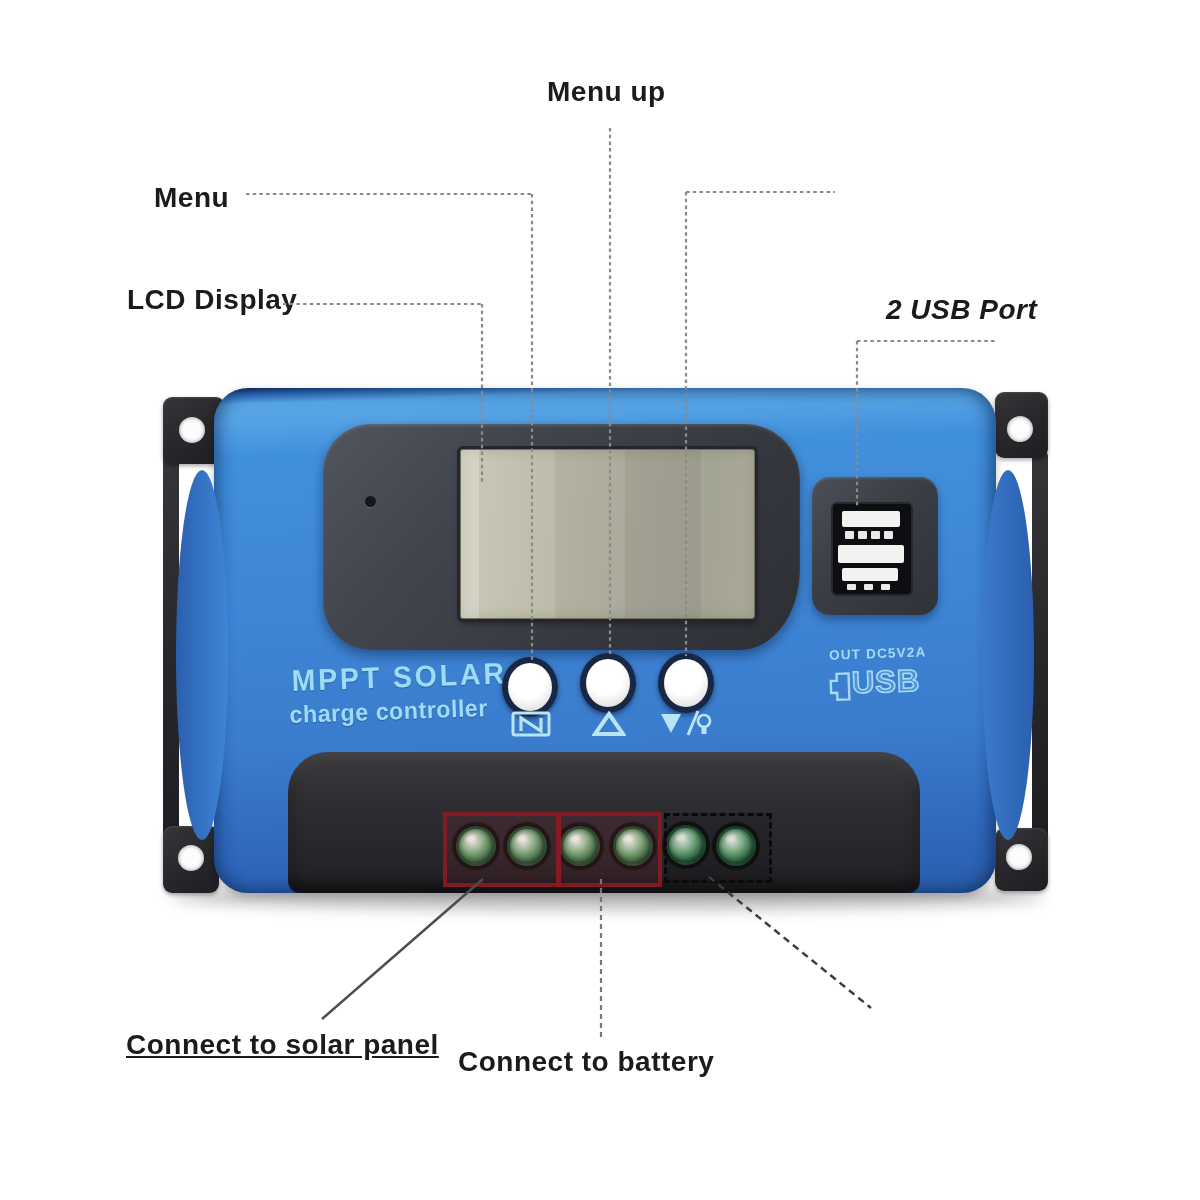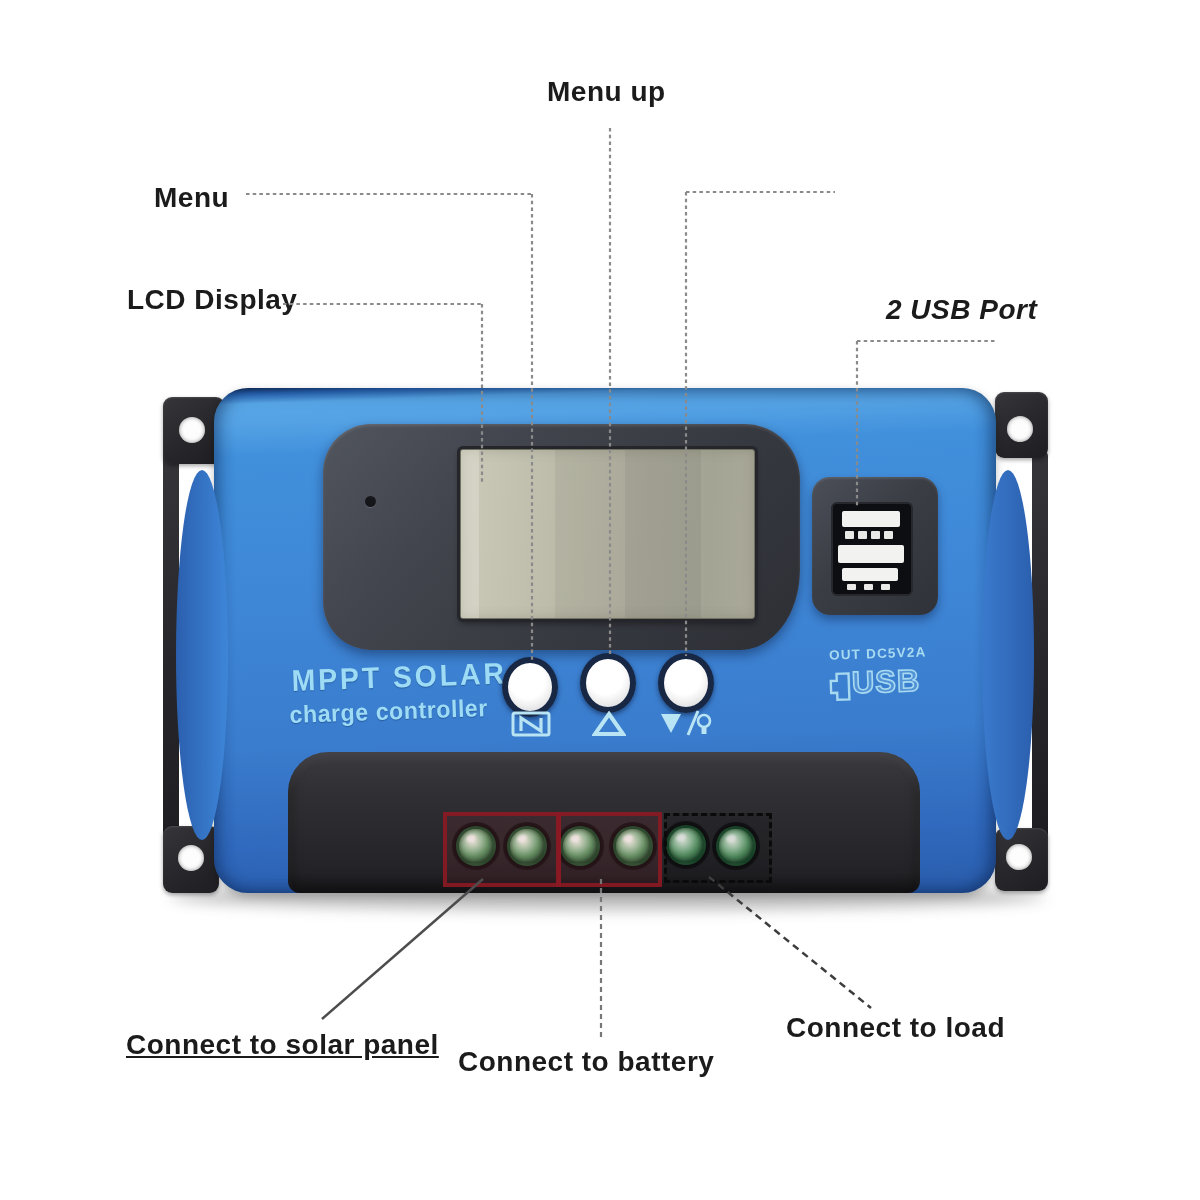--- a/index.html
+++ b/index.html
@@ -198,15 +198,14 @@
     <line x1="601" y1="879" x2="601" y2="1040" stroke="#777777" stroke-width="2.2" stroke-dasharray="5 4"></line>
     <line x1="709" y1="877" x2="871" y2="1008" stroke="#3d3d3d" stroke-width="2.5" stroke-dasharray="7 5"></line>
   </svg>
 
   <div class="lbl" style="left:547px;top:76px;">Menu up</div>
   <div class="lbl" style="left:154px;top:170px;margin-top:12px;">Menu</div>
   <div class="lbl" style="left:127px;top:284px;">LCD Display</div>
   <div class="lbl" style="left:886px;top:294px;font-style:italic;">2 USB Port</div>
   <div class="lbl" style="left:126px;top:1029px;text-decoration:underline;">Connect to solar panel</div>
   <div class="lbl" style="left:458px;top:1046px;">Connect to battery</div>
-  <div class="lbl" style="left:786px;top:1012px;">Connect to load</div>
 
 </div>
 
 </body></html>

